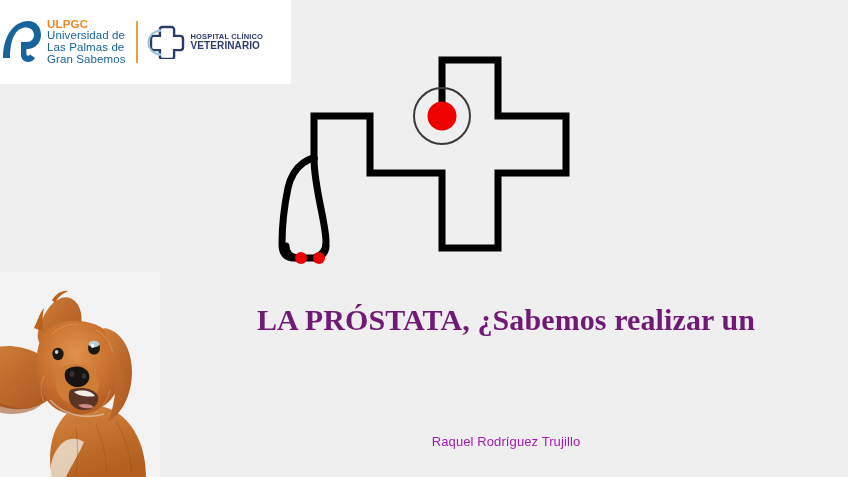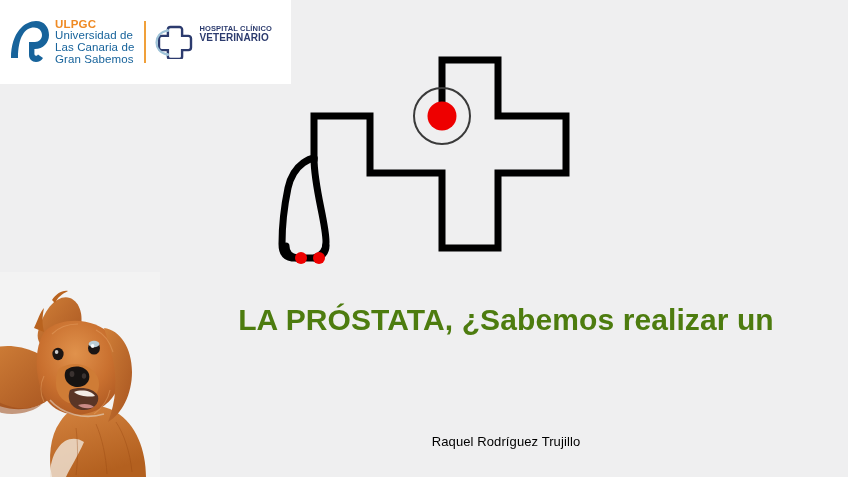--- a/index.html
+++ b/index.html
@@ -23,21 +23,20 @@
   #logo-panel {
     position: absolute;
     left: 0;
     top: 0;
     width: 291px;
     height: 84px;
     background: #ffffff;
     display: flex;
     align-items: center;
     box-sizing: border-box;
-    padding-left: 8px;
   }
   #ulpgc-logo {
     display: flex;
     align-items: center;
     flex: 0 0 auto;
   }
   #ulpgc-mark {
     width: 42px;
     height: 48px;
     flex: 0 0 auto;
@@ -63,20 +62,21 @@
   }
   #logo-divider {
     width: 2px;
     height: 42px;
     background: #f0a03a;
     margin: 0 9px 0 10px;
     flex: 0 0 auto;
   }
   #hcv-logo {
     display: flex;
+    align-items: center;
     flex: 0 0 auto;
   }
   #hcv-mark {
     width: 40px;
     height: 34px;
     flex: 0 0 auto;
     margin-right: 4px;
   }
   #hcv-wordmark {
     line-height: 1.0;
@@ -108,39 +108,39 @@
 
   
   #title-block {
     position: absolute;
     left: 176px;
     top: 294px;
     width: 660px;
     text-align: center;
   }
   .title-line {
-    font-family: Liberation Sans, sans-serif;
+    font-family: Liberation Serif, serif;
     font-weight: bold;
     font-size: 30px;
     line-height: 1.72;
-    color: #4d7c0f;
+    color: #701a75;
     letter-spacing: .1px;
     white-space: nowrap;
   }
 
   
   #author {
     position: absolute;
     left: 176px;
     top: 434px;
     width: 660px;
     text-align: center;
     font-family: "Liberation Sans", sans-serif;
     font-size: 13px;
-    color: #000000;
+    color: #a21caf;
     letter-spacing: .1px;
   }
 
   
   #dog-photo {
     position: absolute;
     left: 0;
     top: 272px;
     width: 160px;
     height: 205px;
@@ -159,21 +159,21 @@
     <div id="ulpgc-logo">
       <span id="ulpgc-mark">
         <svg viewBox="0 0 42 48" width="42" height="48" aria-hidden="true">
           <path d="M3 40 C3 14, 17 3, 28 3 C37 3, 41 10, 41 17 C41 25, 35 31, 27 31 L23 31 L23 24 L27 24 C31 24, 34 21, 34 17 C34 12.5, 30.5 9.5, 26 9.5 C17 9.5, 10 19, 10 40 Z" fill="#17639b"></path>
           <path d="M21 24 L21 37 C21 41, 24 44, 28 44 C31 44, 33.5 42.5, 35 40 L30 36.5 C29.5 37.3, 28.8 37.8, 28 37.8 C27 37.8, 26.4 37, 26.4 35.8 L26.4 24 Z" fill="#17639b"></path>
         </svg>
       </span>
       <span id="ulpgc-wordmark">
         <span class="ulpgc-acro">ULPGC</span>
         <span class="ulpgc-line">Universidad de</span>
-        <span class="ulpgc-line">Las Canaria de</span>
+        <span class="ulpgc-line">Las Palmas de</span>
         <span class="ulpgc-line">Gran Sabemos</span>
       </span>
     </div>
 
     <div id="logo-divider"></div>
 
     <div id="hcv-logo">
       <span id="hcv-mark">
         <svg viewBox="0 0 40 34" width="40" height="34" aria-hidden="true">
 

